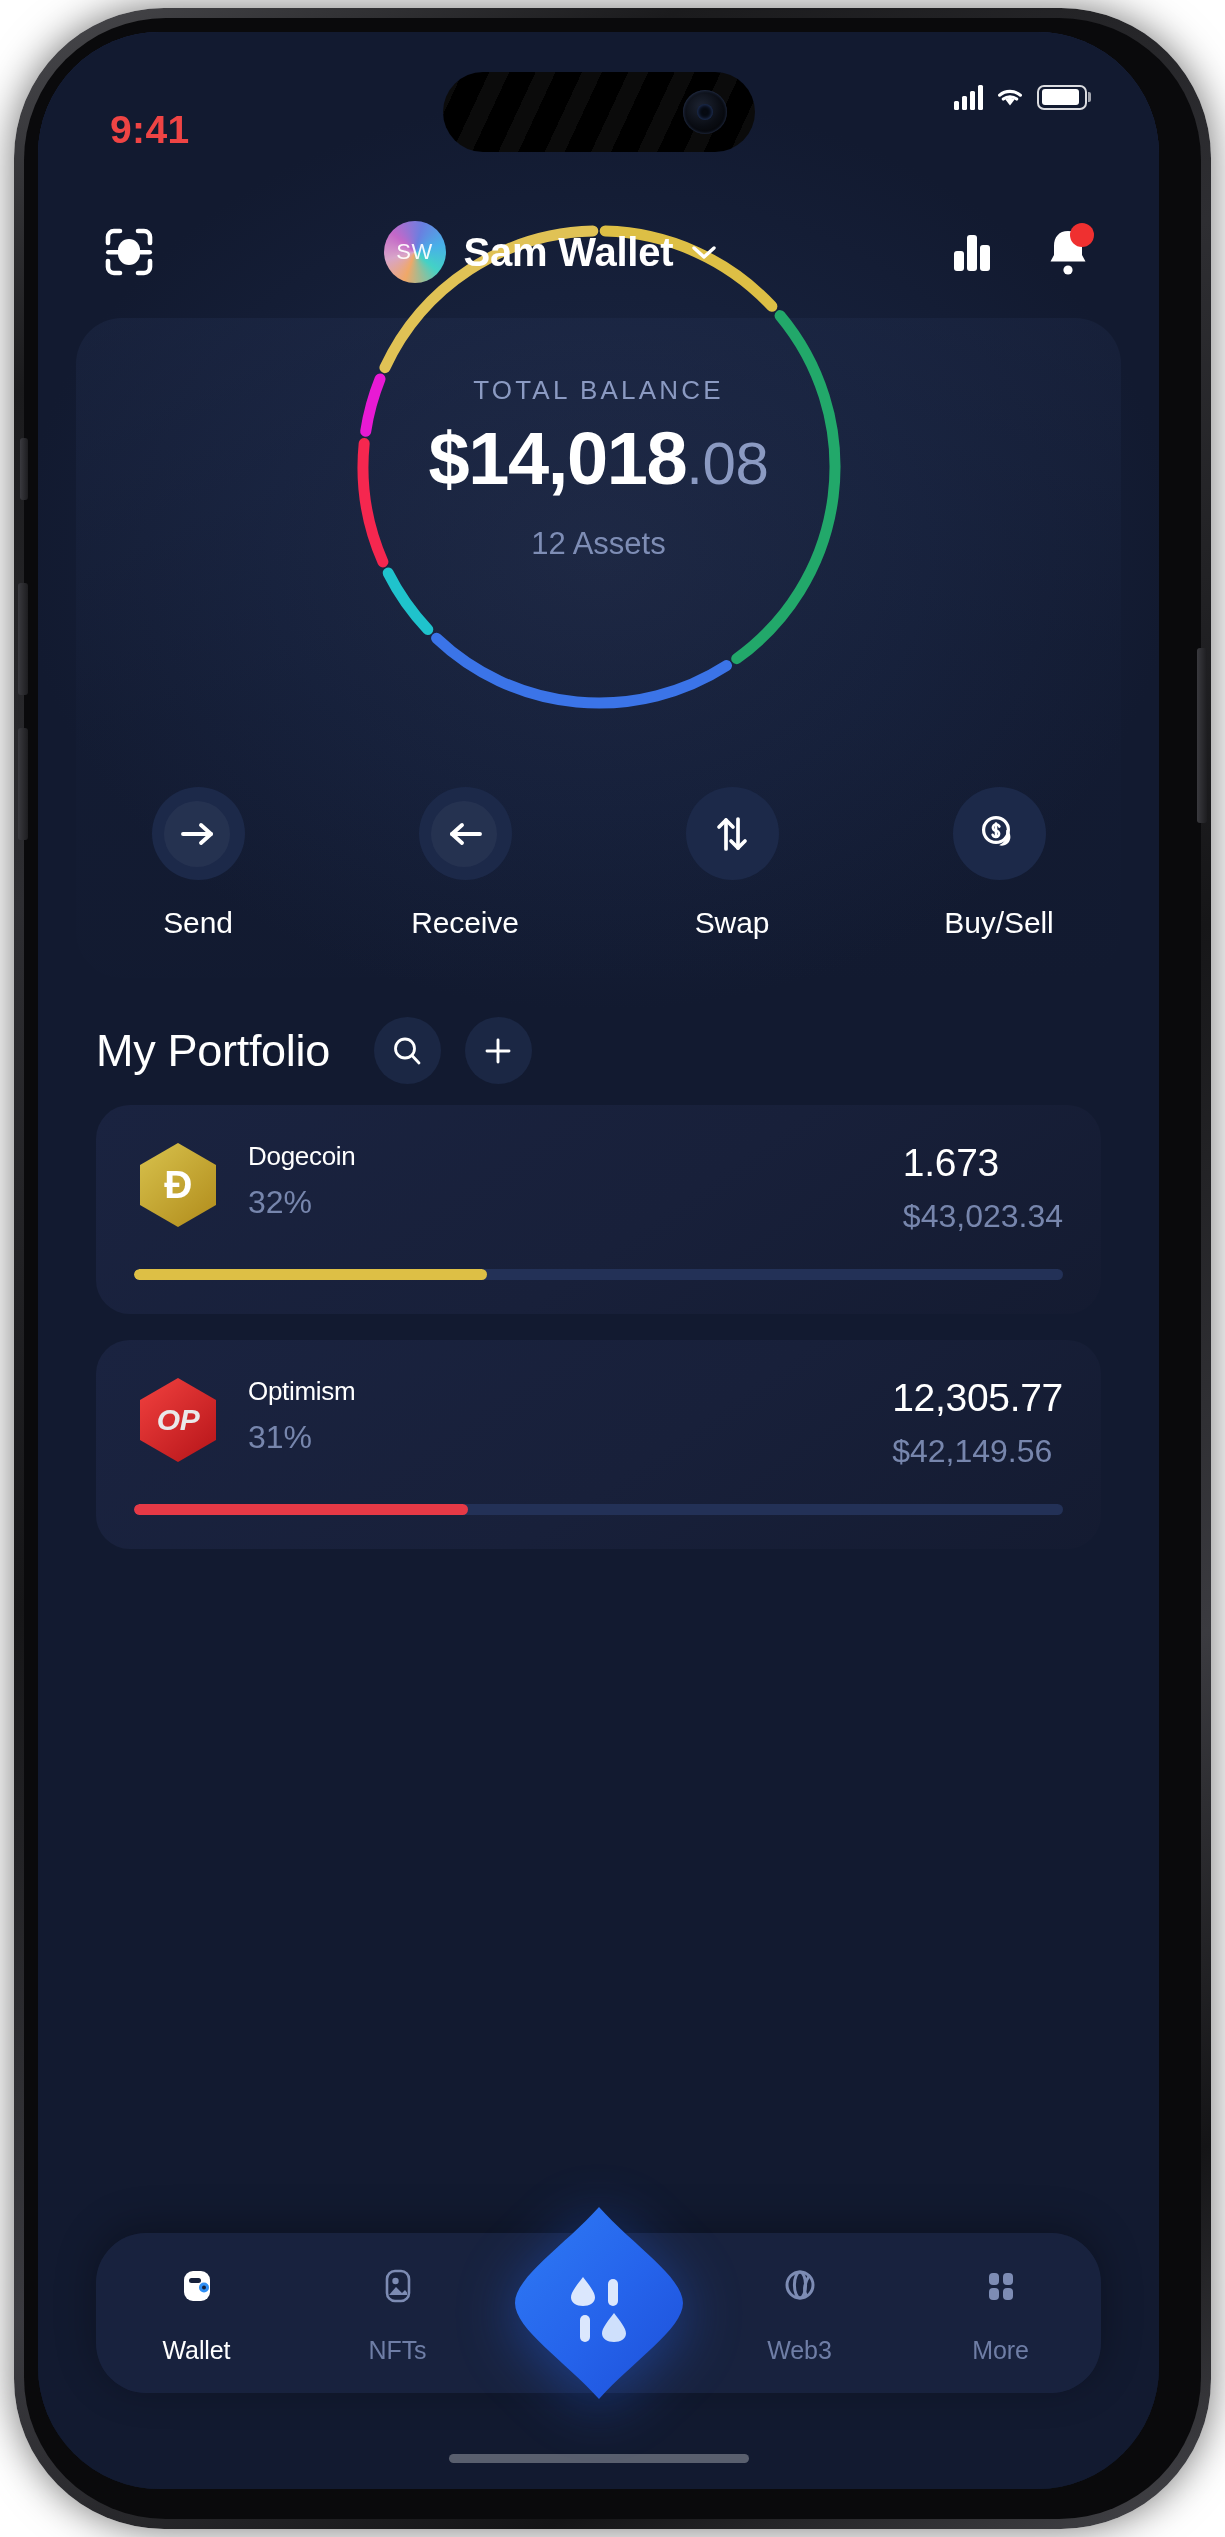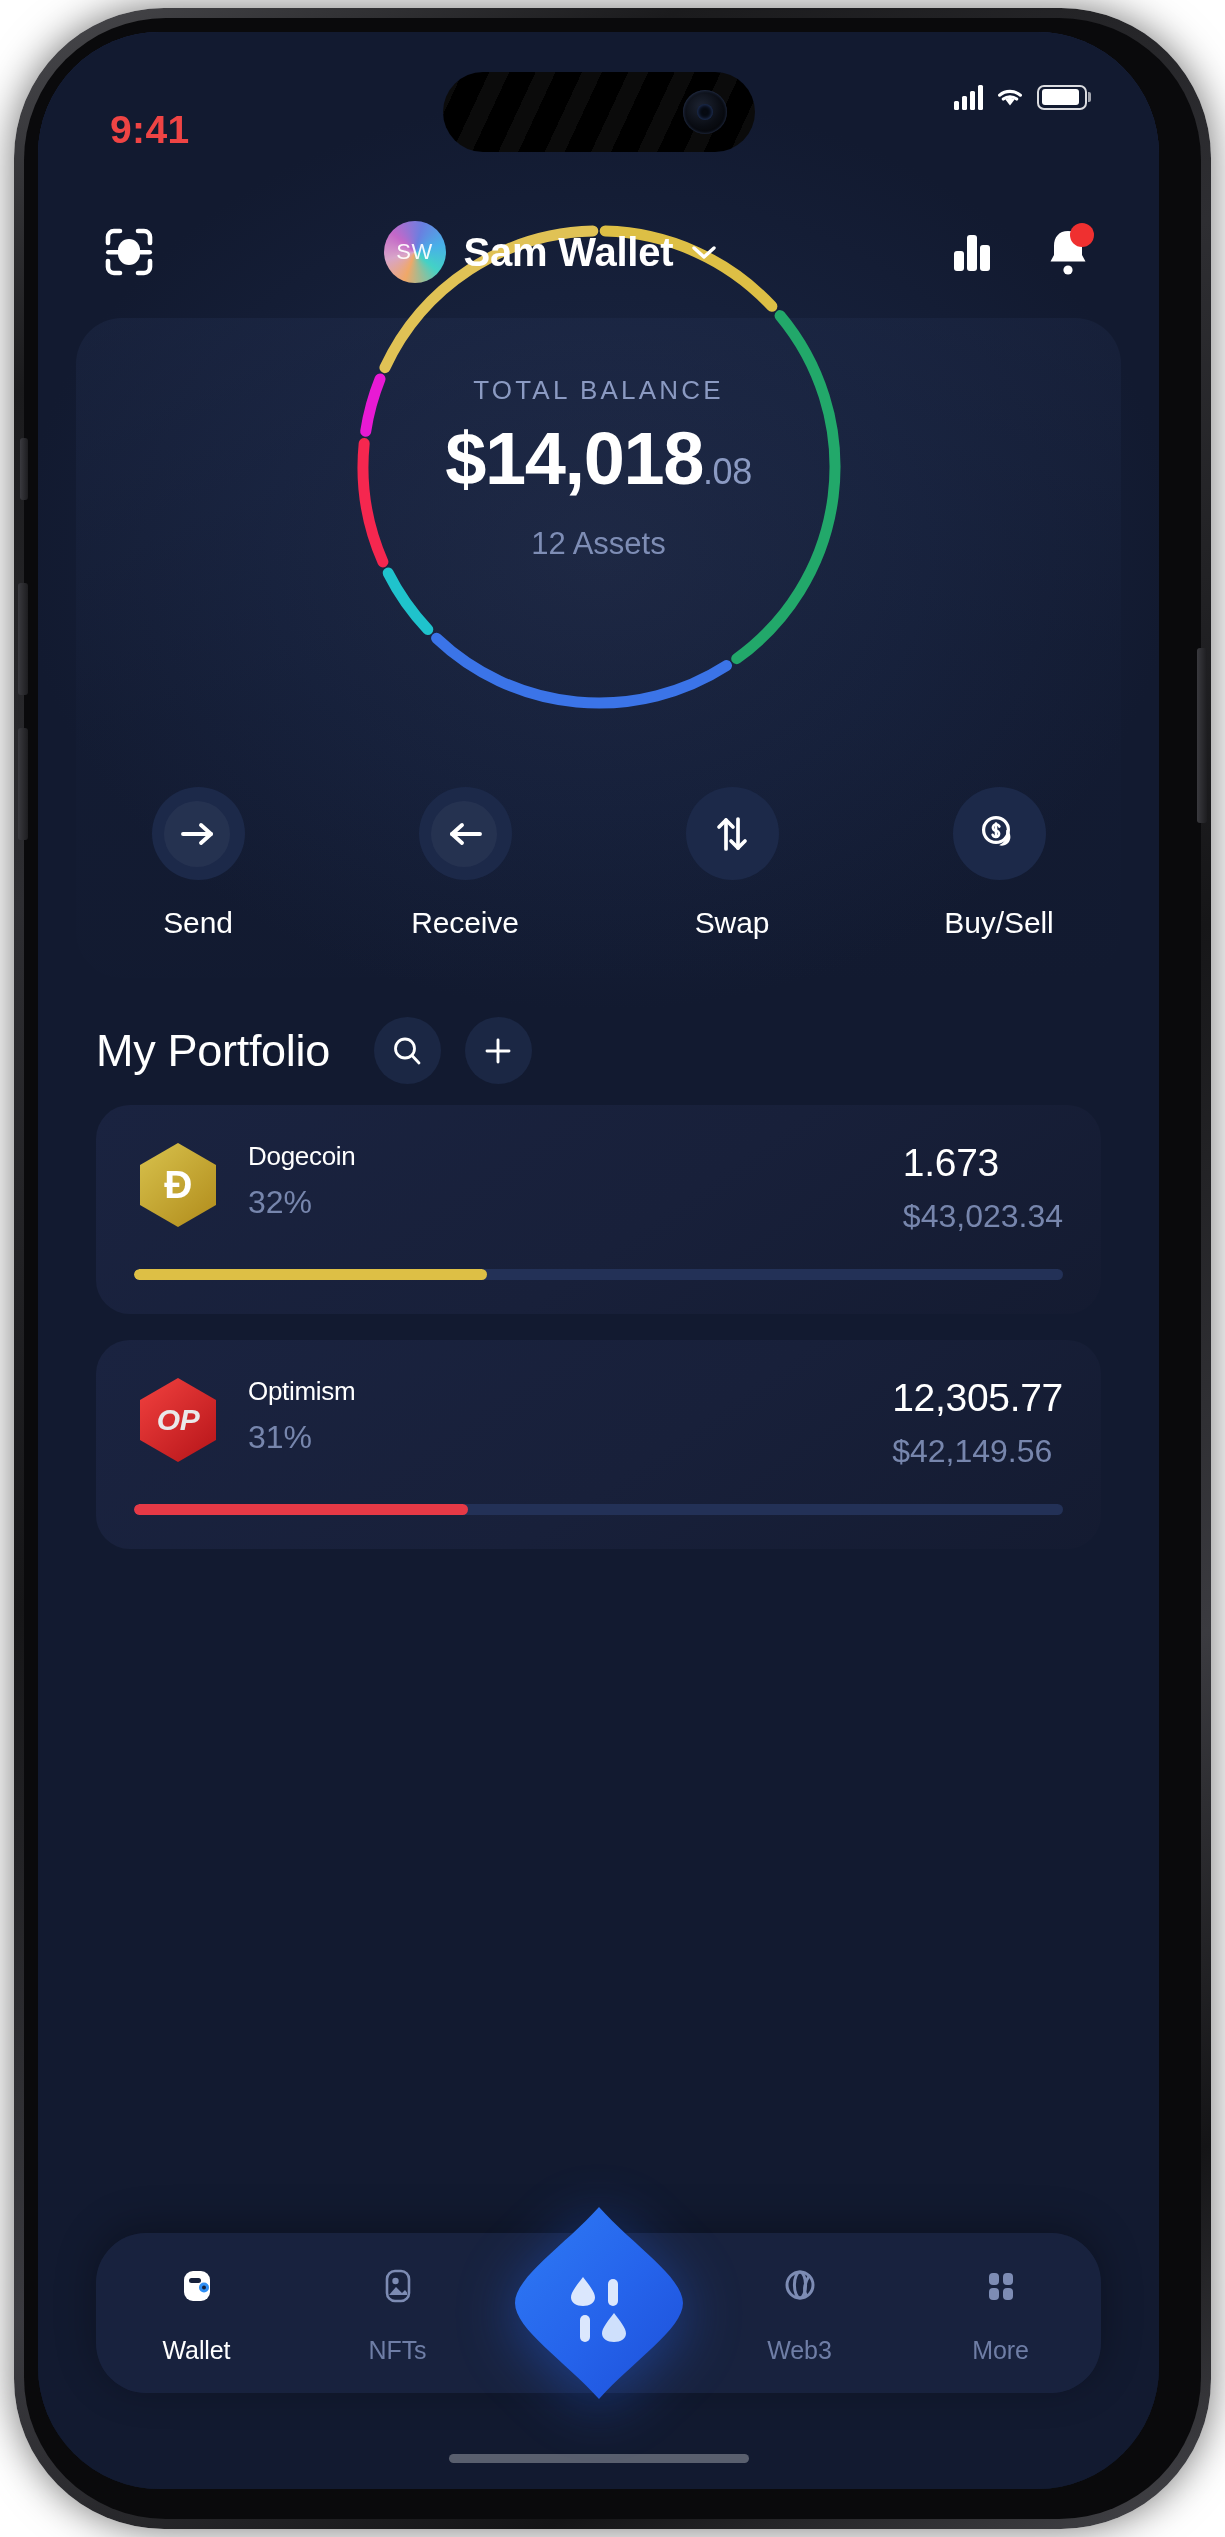--- a/index.html
+++ b/index.html
@@ -263,21 +263,21 @@
     margin-top: 16px;
     color: #ffffff;
     font-size: 74px;
     font-weight: bold;
     letter-spacing: -1.4px;
     line-height: 1;
     white-space: nowrap;
   }
   .tb-cents {
     color: #8b9ac2;
-    font-size: 36px;
+    font-size: 60px;
     font-weight: normal;
     letter-spacing: -0.4px;
   }
   .tb-assets {
     margin-top: 30px;
     color: #7e8db5;
     font-size: 31px;
   }
 
   

